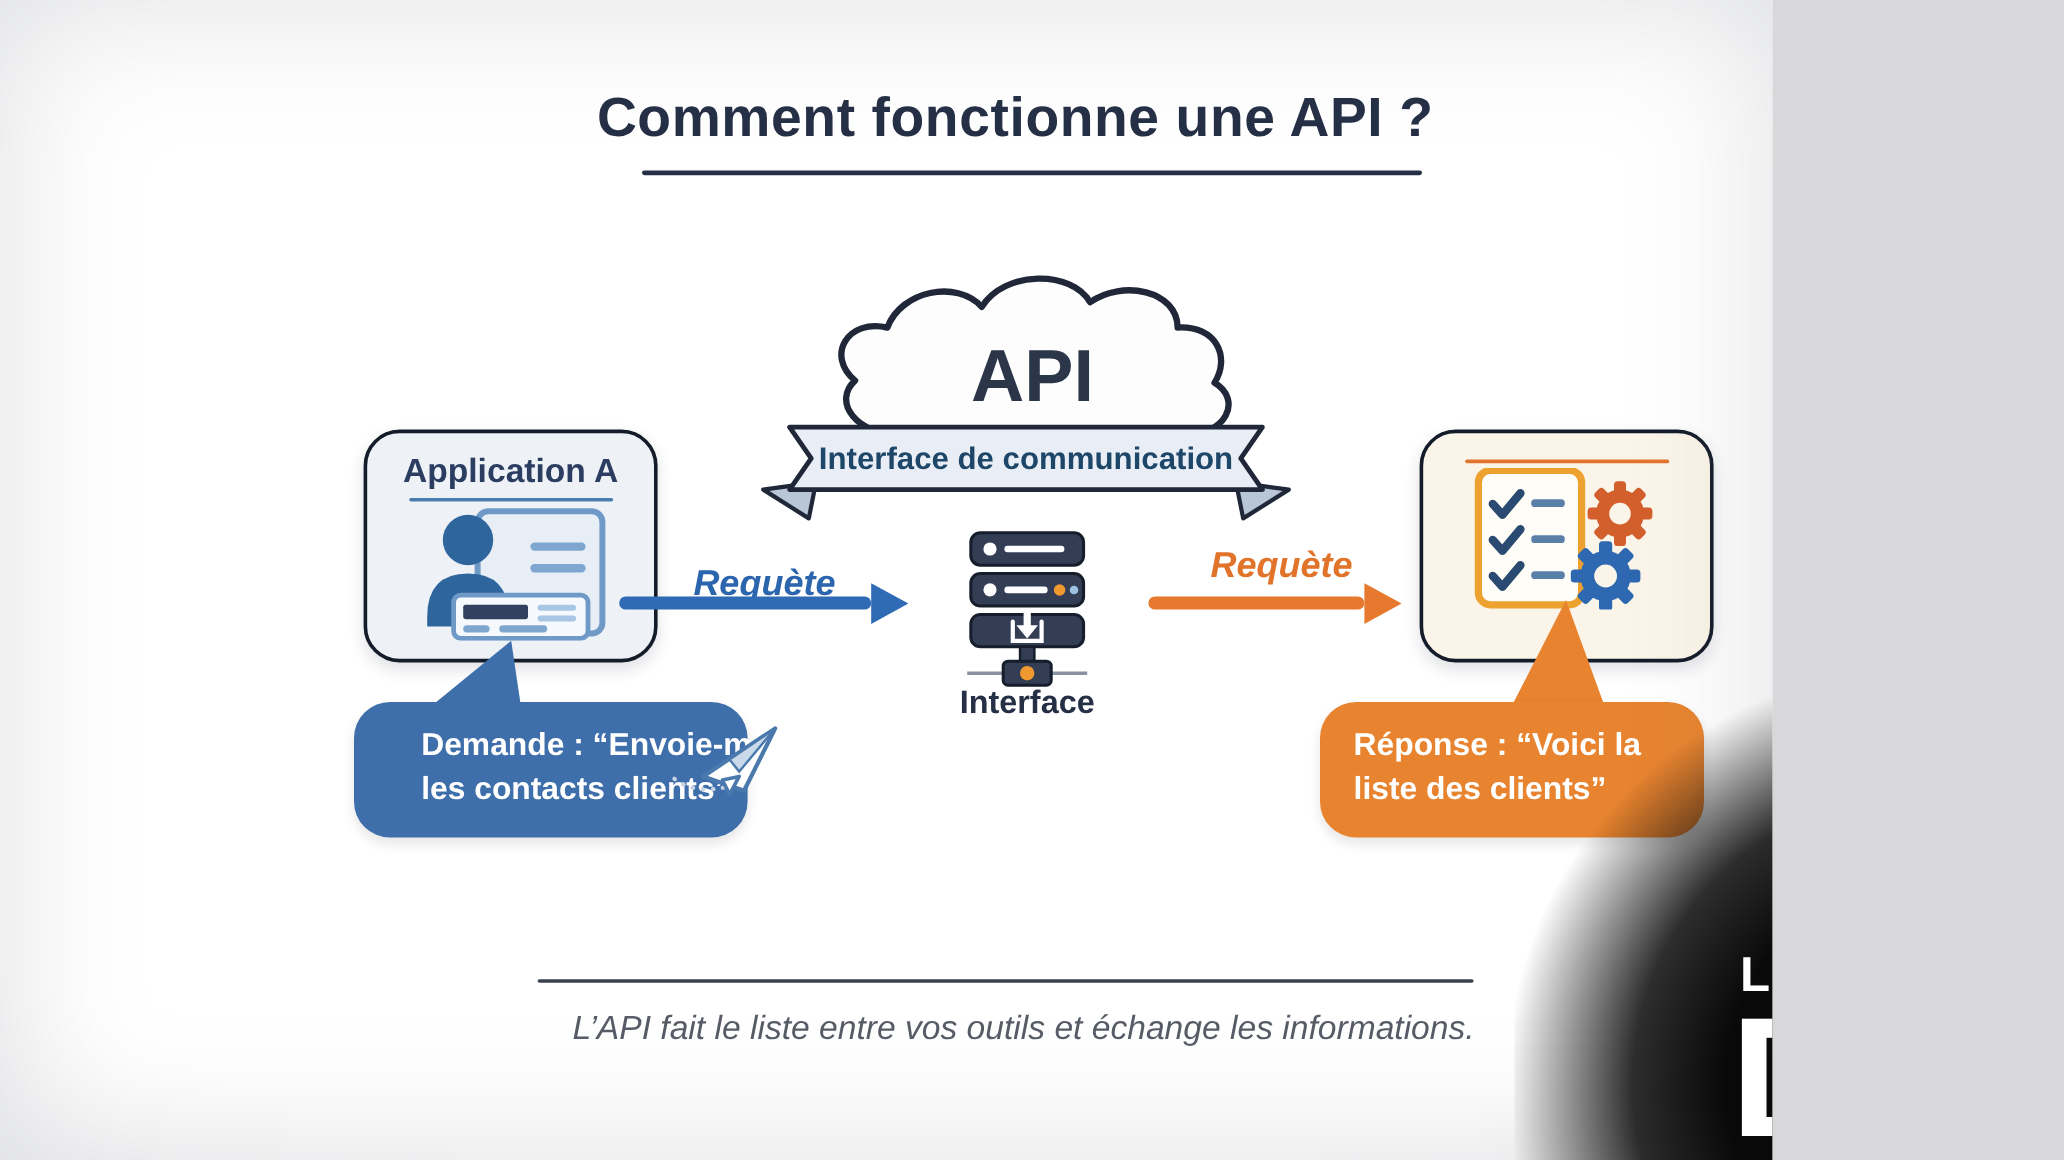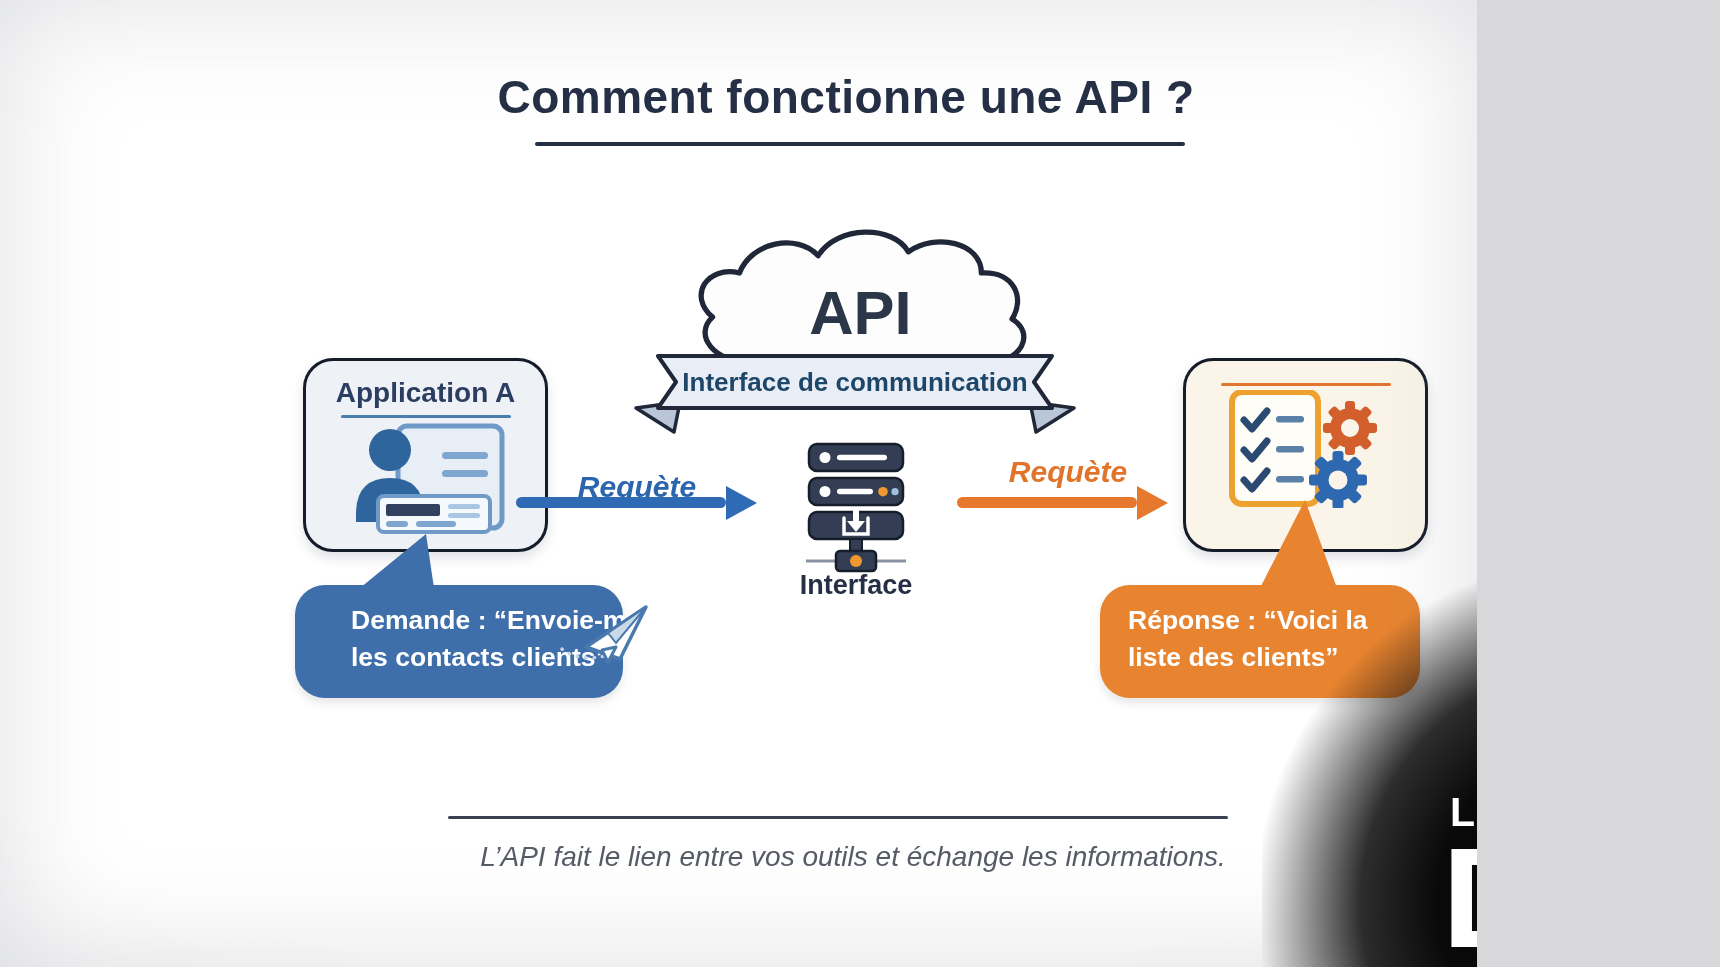--- a/index.html
+++ b/index.html
@@ -190,21 +190,21 @@
     <polygon points="44,47 58,44 50,59" fill="#ffffff" stroke="#4a79ad" stroke-width="3" stroke-linejoin="round"></polygon>
   </svg>
 
   <div class="tail tail-b"></div>
   <div class="bubble bubble-b">
     <div class="line">Réponse : “Voici la</div>
     <div class="line">liste des clients”</div>
   </div>
 
   <div class="divider"></div>
-  <div class="caption">L’API fait le lien entre vos outils et échange les informations.</div>
+  <div class="caption">L’API fait le liste entre vos outils et échange les informations.</div>
 
   <div class="logo-shade"></div>
   <svg class="logo-svg" viewBox="0 0 300 222">
     <text x="30" y="81" font-size="41" font-weight="bold" letter-spacing="7" fill="#ffffff">LET·S</text>
     <text x="22" y="202" font-size="142" font-weight="bold" fill="#ffffff">D</text>
     <circle cx="168" cy="150" r="37" fill="none" stroke="#ffffff" stroke-width="19"></circle>
     <line x1="203" y1="134" x2="240" y2="117" stroke="#ffffff" stroke-width="18"></line>
     <circle cx="243" cy="112" r="29" fill="#ffffff"></circle>
   </svg>
 

